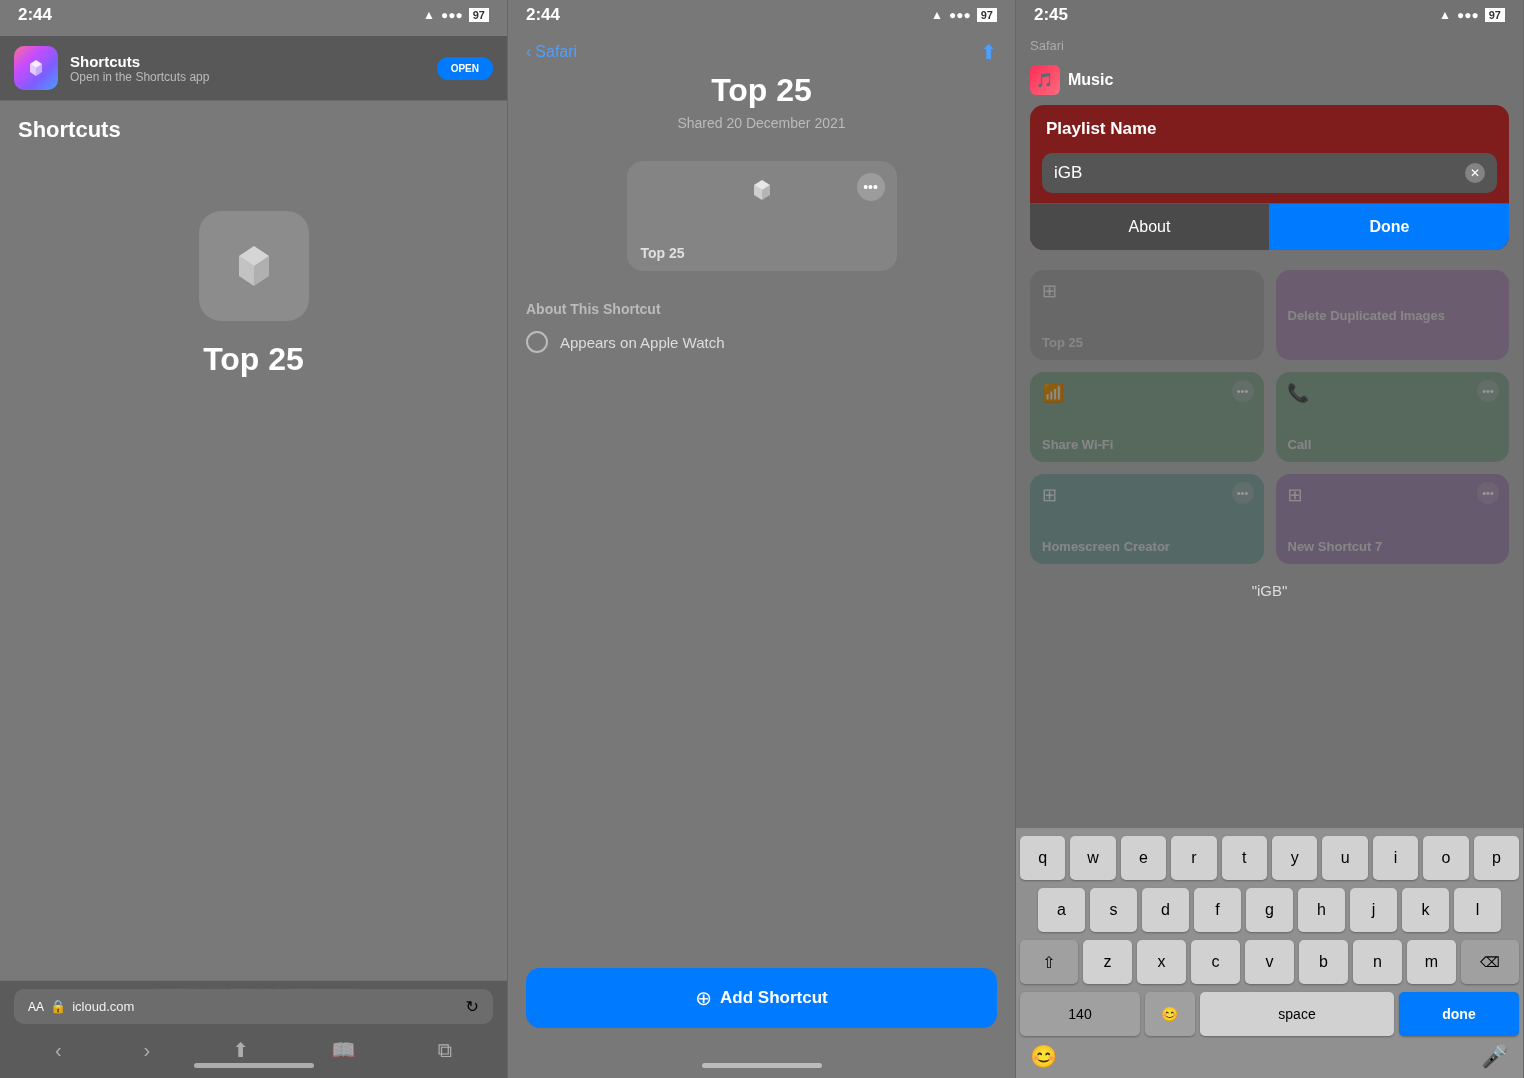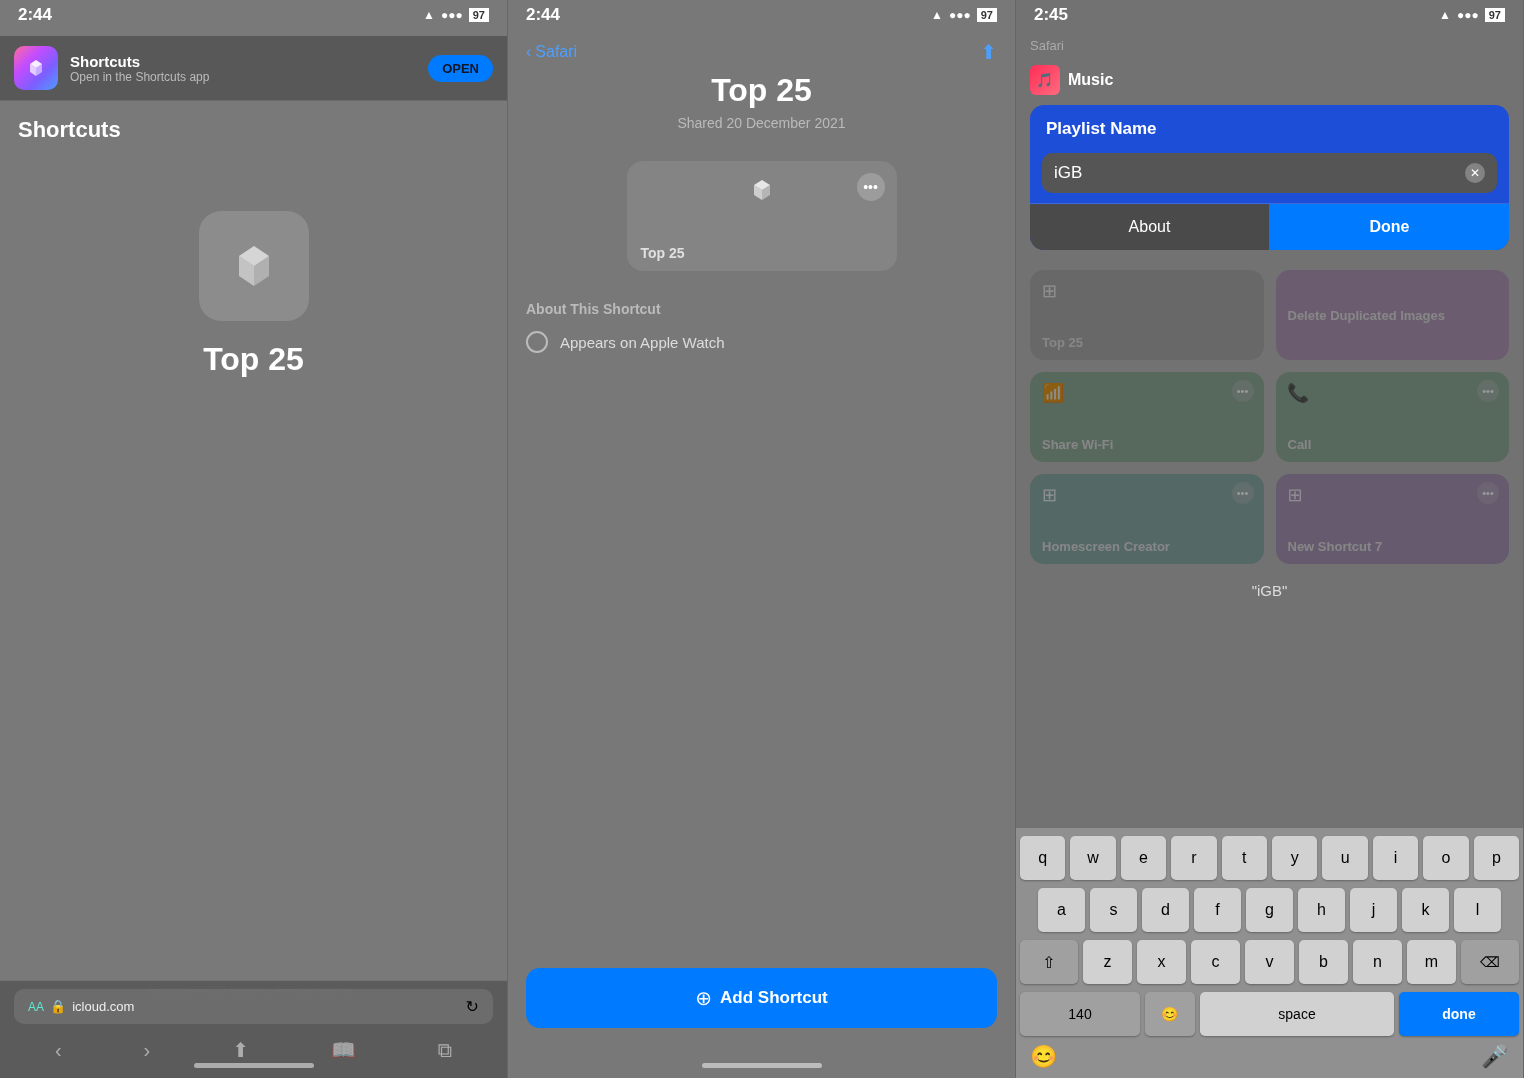--- a/index.html
+++ b/index.html
@@ -70,25 +70,25 @@
       align-items: center;
       justify-content: center;
       font-size: 20px;
       color: white;
     }
     .shortcuts-text { flex: 1; }
     .shortcuts-title { font-size: 15px; font-weight: 600; color: #fff; }
     .shortcuts-sub { font-size: 12px; color: #bbb; }
     .open-btn {
       background: #007aff;
-      color: #0f172a;
+      color: #ffffff;
       border: none;
       border-radius: 14px;
       padding: 6px 14px;
-      font-size: 13px;
+      font-size: 10px;
       font-weight: 600;
       cursor: pointer;
     }
     .panel1 .page-title {
       font-size: 22px;
       font-weight: 700;
       color: #fff;
       padding: 16px 18px 8px 18px;
     }
     .panel1 .shortcut-card {
@@ -152,21 +152,21 @@
     .safari-addr-bar {
       background: rgba(120,120,120,0.6);
       border-radius: 10px;
       padding: 8px 14px;
       display: flex;
       align-items: center;
       justify-content: space-between;
       margin-bottom: 8px;
     }
     .safari-addr-left { display: flex; align-items: center; gap: 6px; font-size: 13px; color: #eee; }
-    .safari-addr-aa { font-size: 12px; color: #5eead4; }
+    .safari-addr-aa { font-size: 12px; color: #ffffff; }
     .safari-nav {
       display: flex;
       justify-content: space-around;
       align-items: center;
       padding: 2px 0;
     }
     .safari-nav-btn { font-size: 20px; color: rgba(255,255,255,0.5); cursor: pointer; padding: 4px 8px; }
 
     
     .panel2 { background: #787878; }
@@ -309,21 +309,21 @@
       align-items: center;
       justify-content: center;
       font-size: 14px;
       color: white;
     }
     .music-label { font-size: 16px; font-weight: 600; color: #fff; }
 
     
     .playlist-dialog {
       margin: 0 14px;
-      background: #1d4ed8;
+      background: #7f1d1d;
       border-radius: 14px;
       overflow: hidden;
       z-index: 10;
       position: relative;
     }
     .playlist-dialog-title {
       padding: 14px 16px 6px 16px;
       font-size: 17px;
       font-weight: 700;
       color: #fff;

